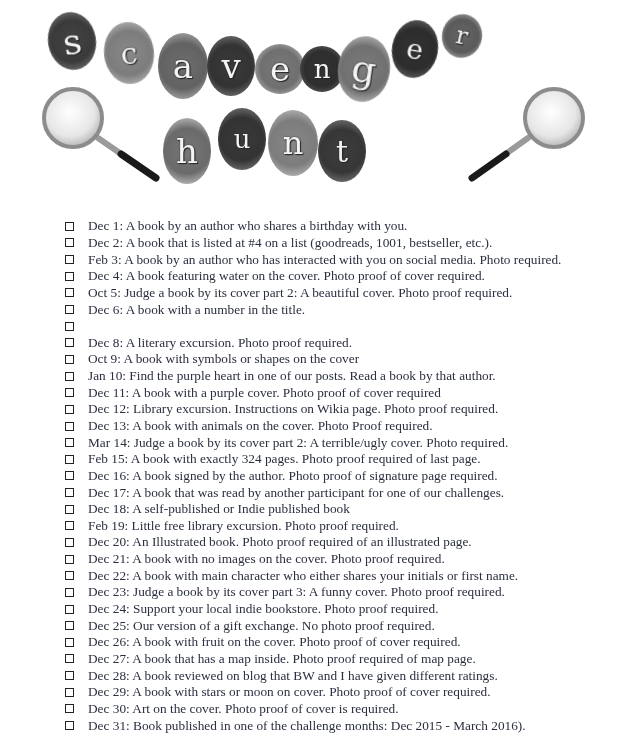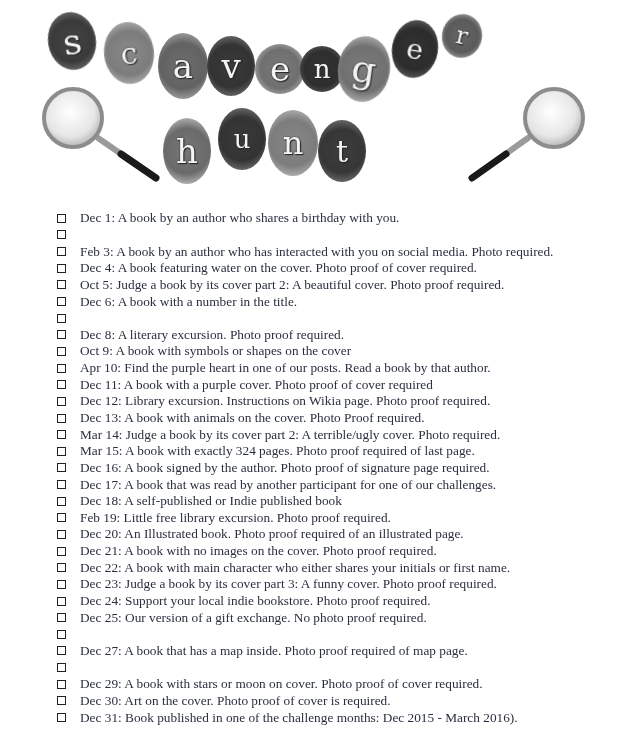--- a/index.html
+++ b/index.html
@@ -6,21 +6,21 @@
     body { width: 620px; height: 744px; position: relative; overflow: hidden;
            font-family: "Liberation Serif", "DejaVu Serif", serif; color: #2a2f3f; }
     .banner { position: absolute; left: 0; top: 0; width: 620px; height: 205px; }
     .print { position: absolute; border-radius: 50%;
              display: flex; align-items: center; justify-content: center;
              font-family: "DejaVu Serif", "Liberation Serif", serif;
              color: #f4f4f4; text-shadow: 0 0 2px #333, 1px 1px 1px #222;
              filter: blur(0.3px); }
     .print span { display: block; }
     .lens { position: absolute; }
-    .list { position: absolute; left: 57px; top: 210px; margin: 0; padding: 0; list-style: none; }
+    .list { position: absolute; left: 57px; top: 210px; margin: 8px; padding: 0; list-style: none; }
     .item { display: flex; align-items: center; height: 16.65px; font-size: 13.3px; line-height: 16px; white-space: nowrap; }
     .box { width: 9px; height: 9px; border: 1.4px solid #222; box-sizing: border-box; margin-right: 14px; flex: 0 0 auto; background: #fff; }
   </style>
 </head>
 <body>
 
 <div class="banner">
 
   <div class="print" style="left:48px;top:12px;width:48px;height:58px;background:radial-gradient(circle,#444 0%,#3a3a3a 55%,#666 80%,rgba(255,255,255,0) 100%);font-size:36px;transform:rotate(-10deg);">
       <span>s</span>
@@ -90,20 +90,21 @@
   </svg>
 </div>
 
 <ul class="list">
   <li class="item">
       <span class="box"></span>
       <span>Dec 1: A book by an author who shares a birthday with you.</span>
     </li>
   <li class="item">
       <span class="box"></span>
+      <span>Dec 2: A book that is listed at #4 on a list (goodreads, 1001, bestseller, etc.).</span>
     </li>
   <li class="item">
       <span class="box"></span>
       <span>Feb 3: A book by an author who has interacted with you on social media. Photo required.</span>
     </li>
   <li class="item">
       <span class="box"></span>
       <span>Dec 4: A book featuring water on the cover. Photo proof of cover required.</span>
     </li>
   <li class="item">
@@ -120,41 +121,41 @@
   <li class="item">
       <span class="box"></span>
       <span>Dec 8: A literary excursion. Photo proof required.</span>
     </li>
   <li class="item">
       <span class="box"></span>
       <span>Oct 9: A book with symbols or shapes on the cover</span>
     </li>
   <li class="item">
       <span class="box"></span>
-      <span>Apr 10: Find the purple heart in one of our posts. Read a book by that author.</span>
+      <span>Jan 10: Find the purple heart in one of our posts. Read a book by that author.</span>
     </li>
   <li class="item">
       <span class="box"></span>
       <span>Dec 11: A book with a purple cover. Photo proof of cover required</span>
     </li>
   <li class="item">
       <span class="box"></span>
       <span>Dec 12: Library excursion. Instructions on Wikia page. Photo proof required.</span>
     </li>
   <li class="item">
       <span class="box"></span>
       <span>Dec 13: A book with animals on the cover. Photo Proof required.</span>
     </li>
   <li class="item">
       <span class="box"></span>
       <span>Mar 14: Judge a book by its cover part 2: A terrible/ugly cover. Photo required.</span>
     </li>
   <li class="item">
       <span class="box"></span>
-      <span>Mar 15: A book with exactly 324 pages.  Photo proof required of last page.</span>
+      <span>Feb 15: A book with exactly 324 pages.  Photo proof required of last page.</span>
     </li>
   <li class="item">
       <span class="box"></span>
       <span>Dec 16: A book signed by the author. Photo proof of signature page required.</span>
     </li>
   <li class="item">
       <span class="box"></span>
       <span>Dec 17: A book that was read by another participant for one of our challenges.</span>
     </li>
   <li class="item">
@@ -184,27 +185,29 @@
   <li class="item">
       <span class="box"></span>
       <span>Dec 24: Support your local indie bookstore. Photo proof required.</span>
     </li>
   <li class="item">
       <span class="box"></span>
       <span>Dec 25: Our version of a gift exchange. No photo proof required.</span>
     </li>
   <li class="item">
       <span class="box"></span>
+      <span>Dec 26: A book with fruit on the cover. Photo proof of cover required.</span>
     </li>
   <li class="item">
       <span class="box"></span>
       <span>Dec 27: A book that has a map inside. Photo proof required of map page.</span>
     </li>
   <li class="item">
       <span class="box"></span>
+      <span>Dec 28: A book reviewed on blog that BW and I have given different ratings.</span>
     </li>
   <li class="item">
       <span class="box"></span>
       <span>Dec 29: A book with stars or moon on cover. Photo proof of cover required.</span>
     </li>
   <li class="item">
       <span class="box"></span>
       <span>Dec 30: Art on the cover. Photo proof of cover is required.</span>
     </li>
   <li class="item">

